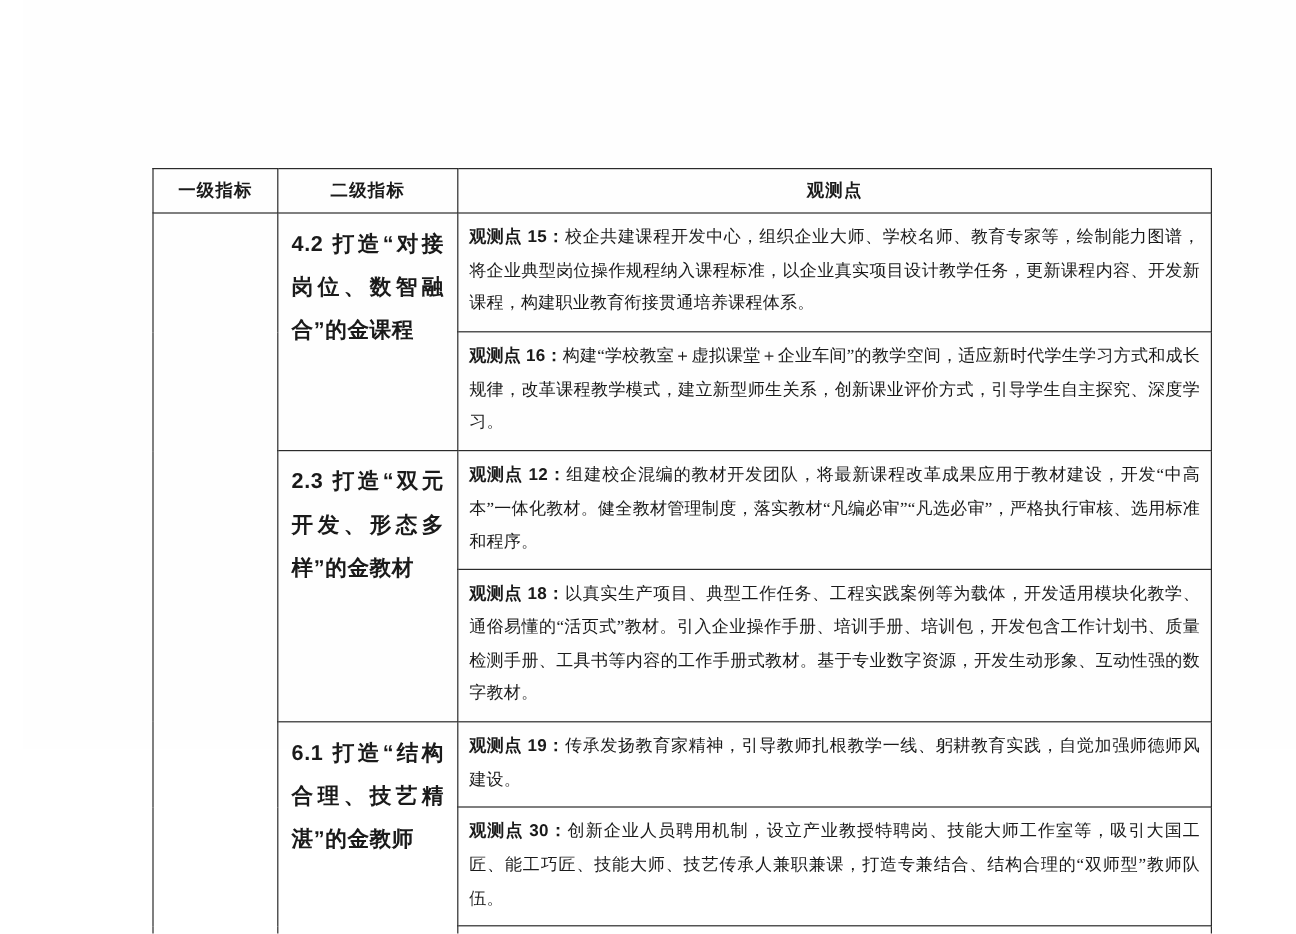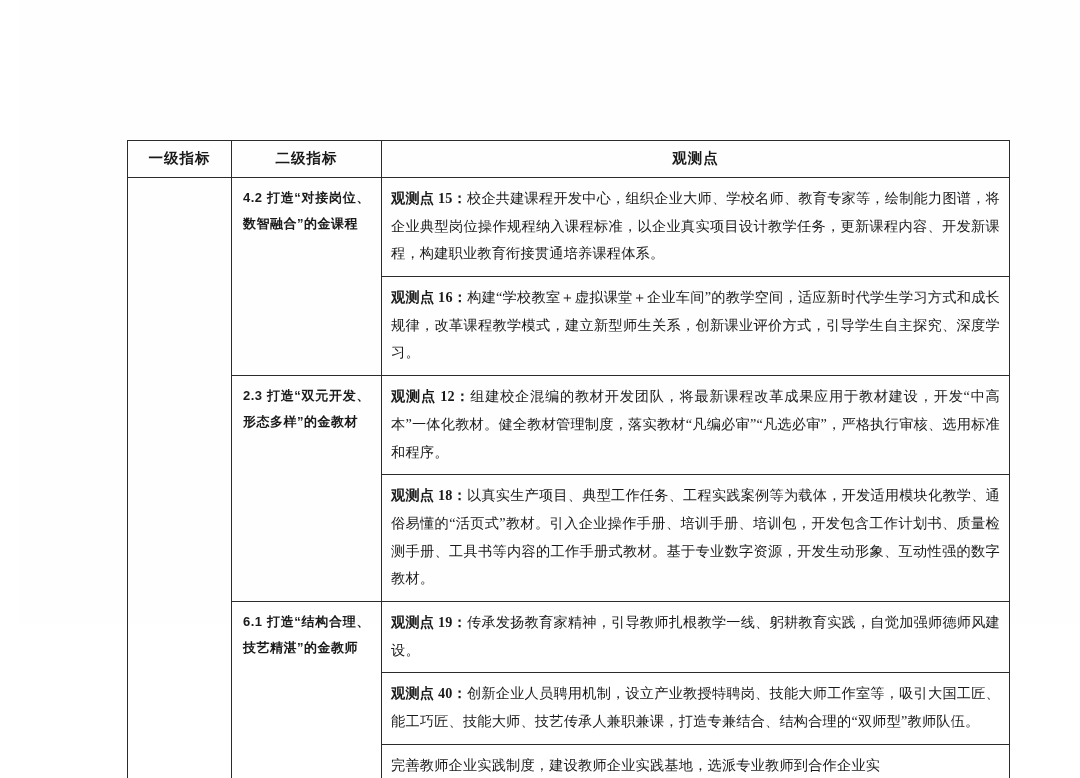--- a/index.html
+++ b/index.html
@@ -44,21 +44,21 @@
     letter-spacing: 1px;
     font-family: "Liberation Sans", "DejaVu Sans", sans-serif;
     vertical-align: middle;
     height: 18px;
   }
   col.c1 { width: 104px; }
   col.c2 { width: 150px; }
   col.c3 { width: 628px; }
 
   .lvl2 {
-    font-size: 13px;
+    font-size: 18px;
     line-height: 2.0;
     text-align: justify;
     text-justify: inter-ideograph;
     font-weight: bold;
     font-family: "Liberation Sans", "DejaVu Sans", sans-serif;
     letter-spacing: 0.5px;
     padding-top: 14px;
   }
   .lvl2 .inner {
     display: block;
@@ -67,21 +67,21 @@
   .point {
     font-size: 14.2px;
     line-height: 1.95;
     text-align: justify;
     text-justify: inter-ideograph;
     letter-spacing: 0.2px;
     font-family: "Liberation Serif", "DejaVu Serif", serif;
   }
   .point b {
     font-weight: bold;
-    font-family: Liberation Serif, serif;
+    font-family: Liberation Sans, sans-serif;
   }
   .cell-mid {
     vertical-align: middle;
   }
   .page-number {
     position: absolute;
     left: 0;
     top: 735px;
     width: 1080px;
     text-align: center;
@@ -138,21 +138,21 @@
         <td class="point"><b>观测点 18：</b>以真实生产项目、典型工作任务、工程实践案例等为载体，开发适用模块化教学、通俗易懂的“活页式”教材。引入企业操作手册、培训手册、培训包，开发包含工作计划书、质量检测手册、工具书等内容的工作手册式教材。基于专业数字资源，开发生动形象、互动性强的数字教材。</td>
       </tr>
 
       <tr>
         <td rowspan="3" class="lvl2 cell-mid">
           <span class="inner">6.1 打造“结构合理、技艺精湛”的金教师</span>
         </td>
         <td class="point"><b>观测点 19：</b>传承发扬教育家精神，引导教师扎根教学一线、躬耕教育实践，自觉加强师德师风建设。</td>
       </tr>
       <tr>
-        <td class="point"><b>观测点 40：</b>创新企业人员聘用机制，设立产业教授特聘岗、技能大师工作室等，吸引大国工匠、能工巧匠、技能大师、技艺传承人兼职兼课，打造专兼结合、结构合理的“双师型”教师队伍。</td>
+        <td class="point"><b>观测点 30：</b>创新企业人员聘用机制，设立产业教授特聘岗、技能大师工作室等，吸引大国工匠、能工巧匠、技能大师、技艺传承人兼职兼课，打造专兼结合、结构合理的“双师型”教师队伍。</td>
       </tr>
       <tr class="last-row">
         <td class="point">完善教师企业实践制度，建设教师企业实践基地，选派专业教师到合作企业实</td>
       </tr>
 
     </tbody>
   </table>
 
 
 </div>

